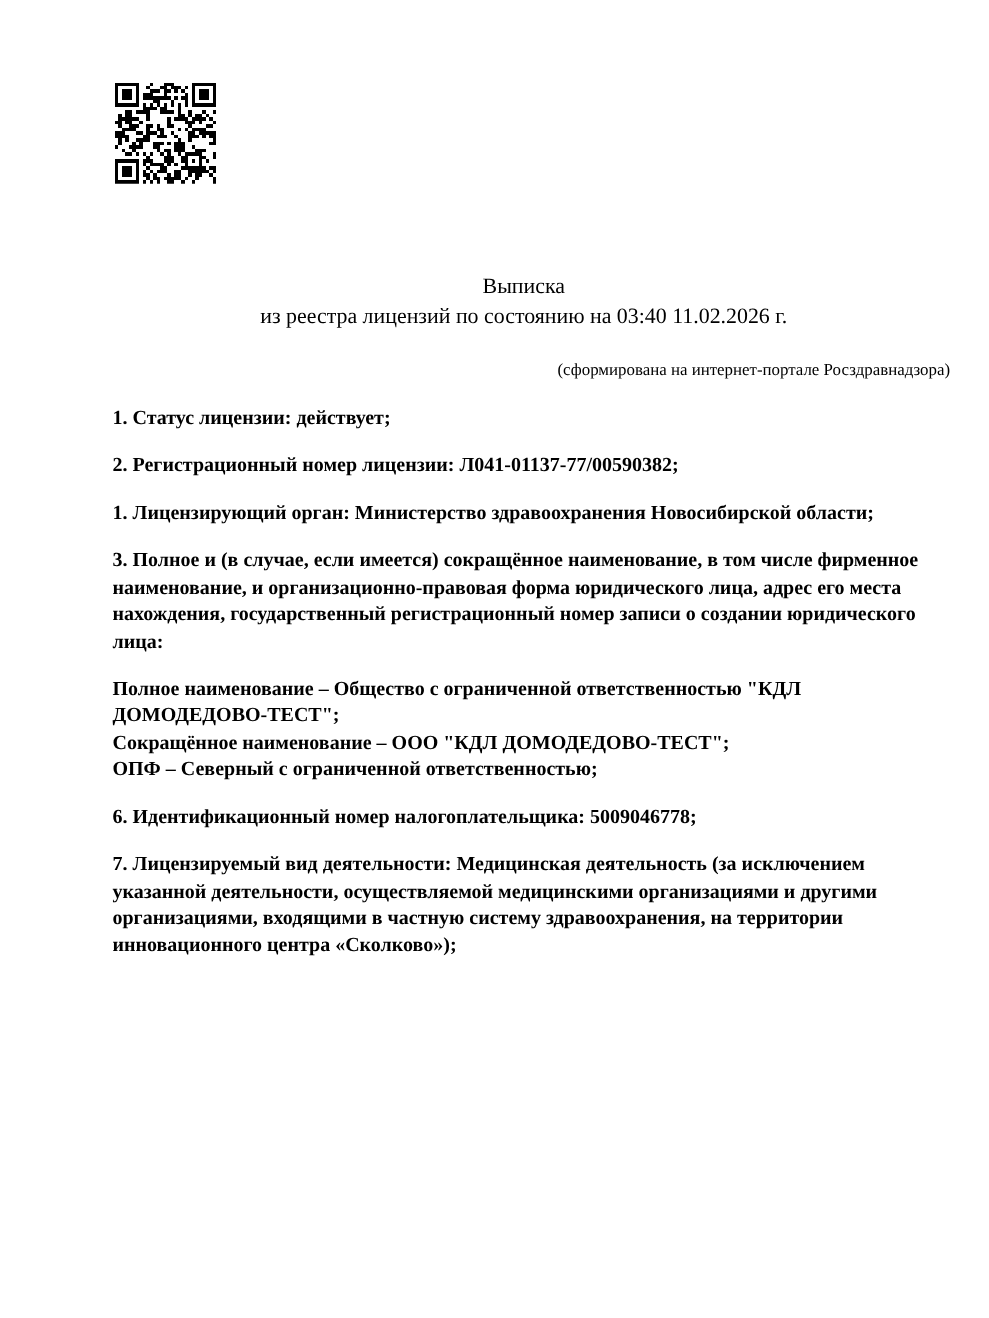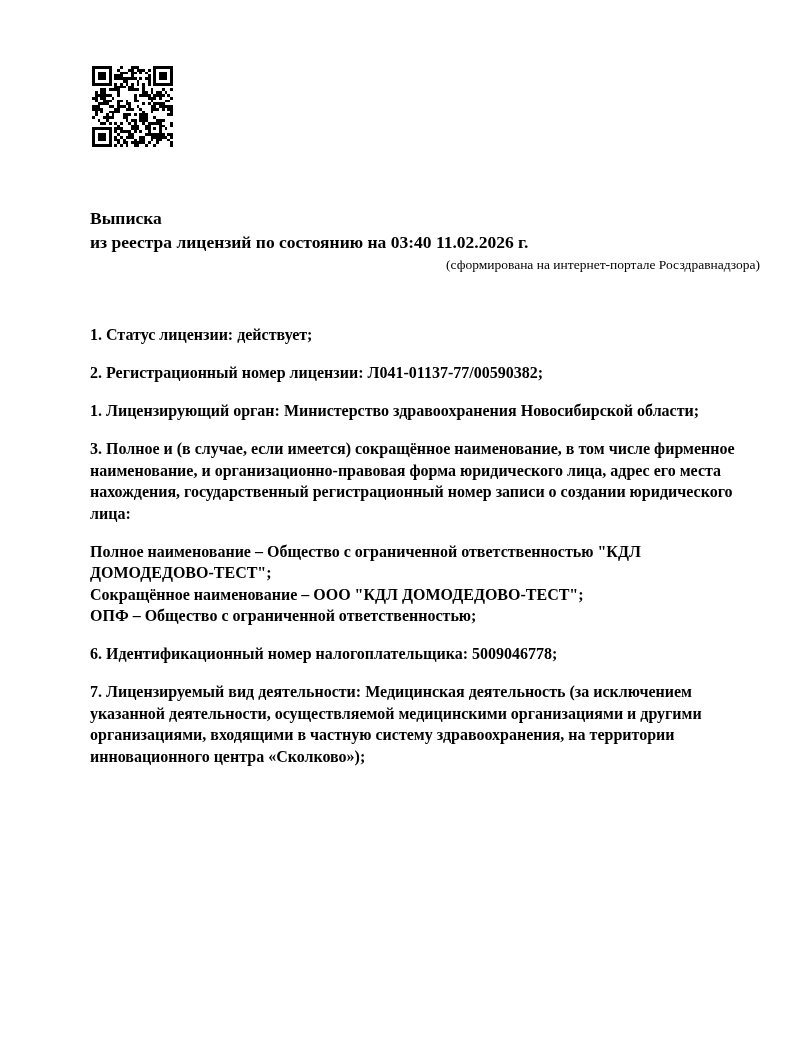--- a/index.html
+++ b/index.html
@@ -20,30 +20,31 @@
     position: absolute;
     left: 92px;
     top: 66px;
     width: 81px;
     height: 81px;
   }
   .qr svg { display: block; }
   .title-block {
     position: absolute;
     left: 90px;
-    top: 206px;
+    top: 216px;
     width: 658px;
-    font-weight: bold;
+    text-align: center;
+    font-weight: normal;
     font-size: 17.5px;
     line-height: 24px;
   }
   .source-note {
     position: absolute;
     left: 90px;
-    top: 256px;
+    top: 287px;
     width: 670px;
     text-align: right;
     font-size: 13.5px;
     line-height: 17px;
   }
   .content {
     position: absolute;
     left: 90px;
     top: 324px;
     width: 658px;
@@ -483,19 +484,19 @@
   <div class="source-note">(сформирована на интернет-портале Росздравнадзора)</div>
 
   <div class="content">
     <p>1. Статус лицензии: действует;</p>
     <p>2. Регистрационный номер лицензии: Л041-01137-77/00590382;</p>
     <p>1. Лицензирующий орган: Министерство здравоохранения Новосибирской области;</p>
     <p>3. Полное и (в случае, если имеется) сокращённое наименование, в том числе фирменное наименование, и организационно-правовая форма юридического лица, адрес его места нахождения, государственный регистрационный номер записи о создании юридического лица:</p>
     <p>
       <span class="line" style="display:block">Полное наименование – Общество с ограниченной ответственностью "КДЛ ДОМОДЕДОВО-ТЕСТ";</span>
       <span class="line" style="display:block">Сокращённое наименование – ООО "КДЛ ДОМОДЕДОВО-ТЕСТ";</span>
-      <span class="line" style="display:block">ОПФ – Общество с ограниченной ответственностью;</span>
+      <span class="line" style="display:block">ОПФ – Северный с ограниченной ответственностью;</span>
     </p>
     <p>6. Идентификационный номер налогоплательщика: 5009046778;</p>
     <p>7. Лицензируемый вид деятельности: Медицинская деятельность (за исключением указанной деятельности, осуществляемой медицинскими организациями и другими организациями, входящими в частную систему здравоохранения, на территории инновационного центра «Сколково»);</p>
   </div>
 
 </div>
 
 </body></html>

